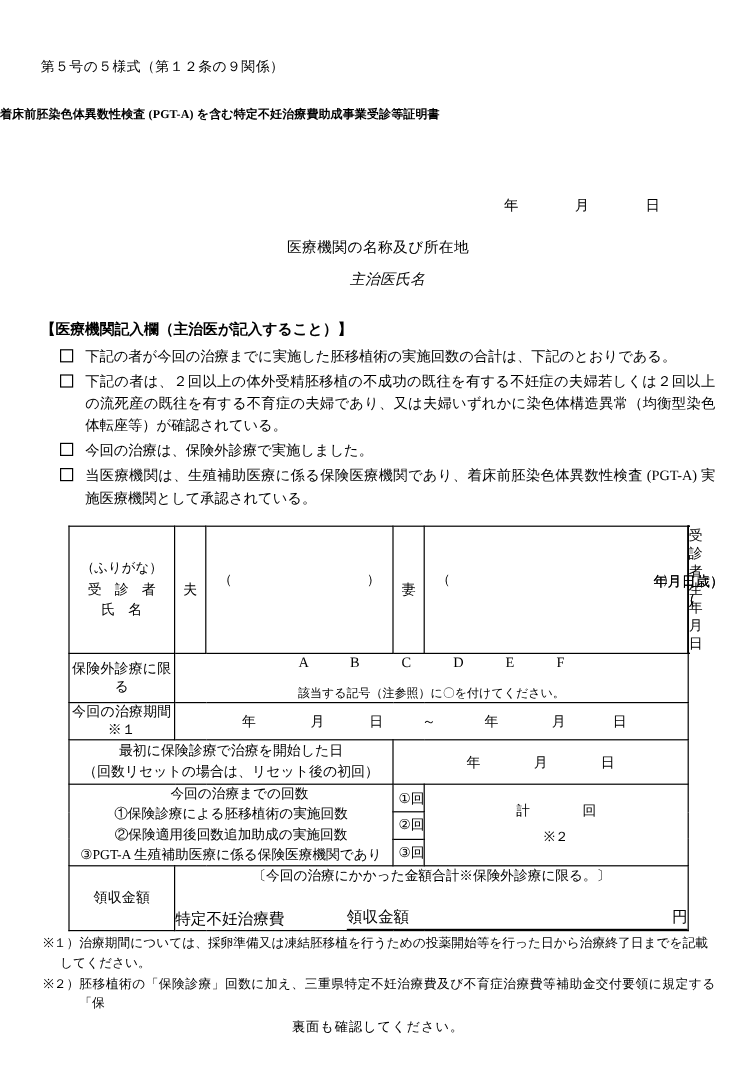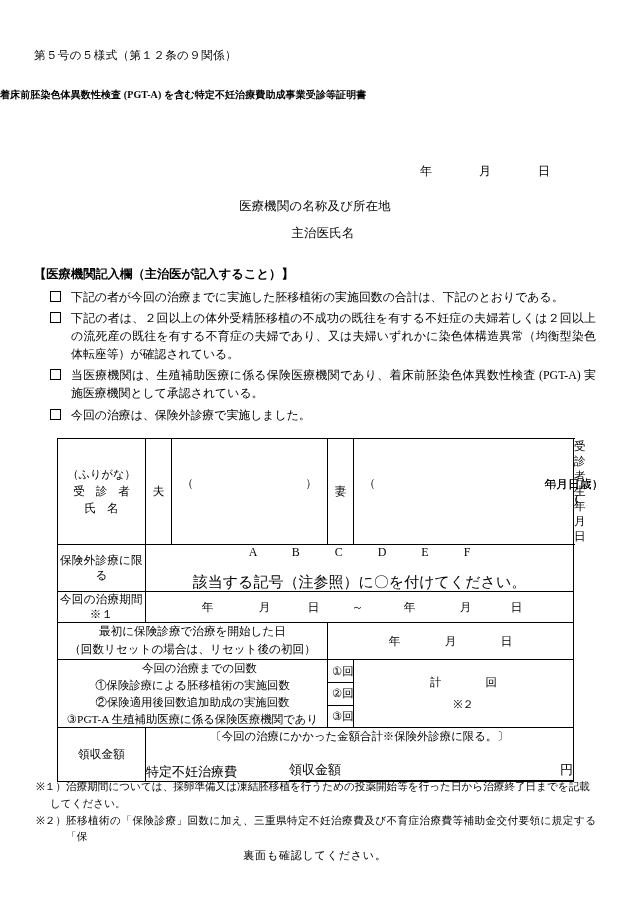--- a/index.html
+++ b/index.html
@@ -68,20 +68,21 @@
     left: 0;
     right: 0;
     font-size: 12.3px;
     text-align: center;
   }
   .org-name { letter-spacing: 0.3px; }
   .doctor-name {
     margin-top: 10px;
     padding-left: 16px;
     letter-spacing: 0.3px;
+    font-style: italic;
   }
 
   
   .section-heading {
     position: absolute;
     left: 34px;
     top: 266px;
     font-size: 12.3px;
     font-weight: bold;
     white-space: nowrap;
@@ -175,21 +176,21 @@
     padding: 9px 0 8px 0;
     line-height: 1.2;
   }
   .method-letters {
     letter-spacing: 16px;
     padding-left: 16px;
     font-size: 12px;
   }
   .method-note {
     margin-top: 14px;
-    font-size: 15px;
+    font-size: 10px;
   }
 
   .period-row { height: 24px; }
   .period-spread {
     display: flex;
     justify-content: center;
     align-items: center;
     font-size: 11.6px;
   }
   .period-spread span { display: inline-block; text-align: center; }
@@ -324,25 +325,25 @@
     <div class="check-item">
       <span class="checkbox"></span>
       <span class="check-text">下記の者が今回の治療までに実施した胚移植術の実施回数の合計は、下記のとおりである。</span>
     </div>
     <div class="check-item">
       <span class="checkbox"></span>
       <span class="check-text">下記の者は、２回以上の体外受精胚移植の不成功の既往を有する不妊症の夫婦若しくは２回以上の流死産の既往を有する不育症の夫婦であり、又は夫婦いずれかに染色体構造異常（均衡型染色体転座等）が確認されている。</span>
     </div>
     <div class="check-item">
       <span class="checkbox"></span>
-      <span class="check-text">当医療機関は、生殖補助医療に係る保険医療機関であり、着床前胚染色体異数性検査 (PGT-A) 実施医療機関として承認されている。</span>
+      <span class="check-text">今回の治療は、保険外診療で実施しました。</span>
     </div>
     <div class="check-item">
       <span class="checkbox"></span>
-      <span class="check-text">今回の治療は、保険外診療で実施しました。</span>
+      <span class="check-text">当医療機関は、生殖補助医療に係る保険医療機関であり、着床前胚染色体異数性検査 (PGT-A) 実施医療機関として承認されている。</span>
     </div>
   </div>
 
   <table class="form-table">
     <colgroup>
       <col style="width:88px">
       <col style="width:26px">
       <col style="width:156px">
       <col style="width:26px">
       <col style="width:220px">

